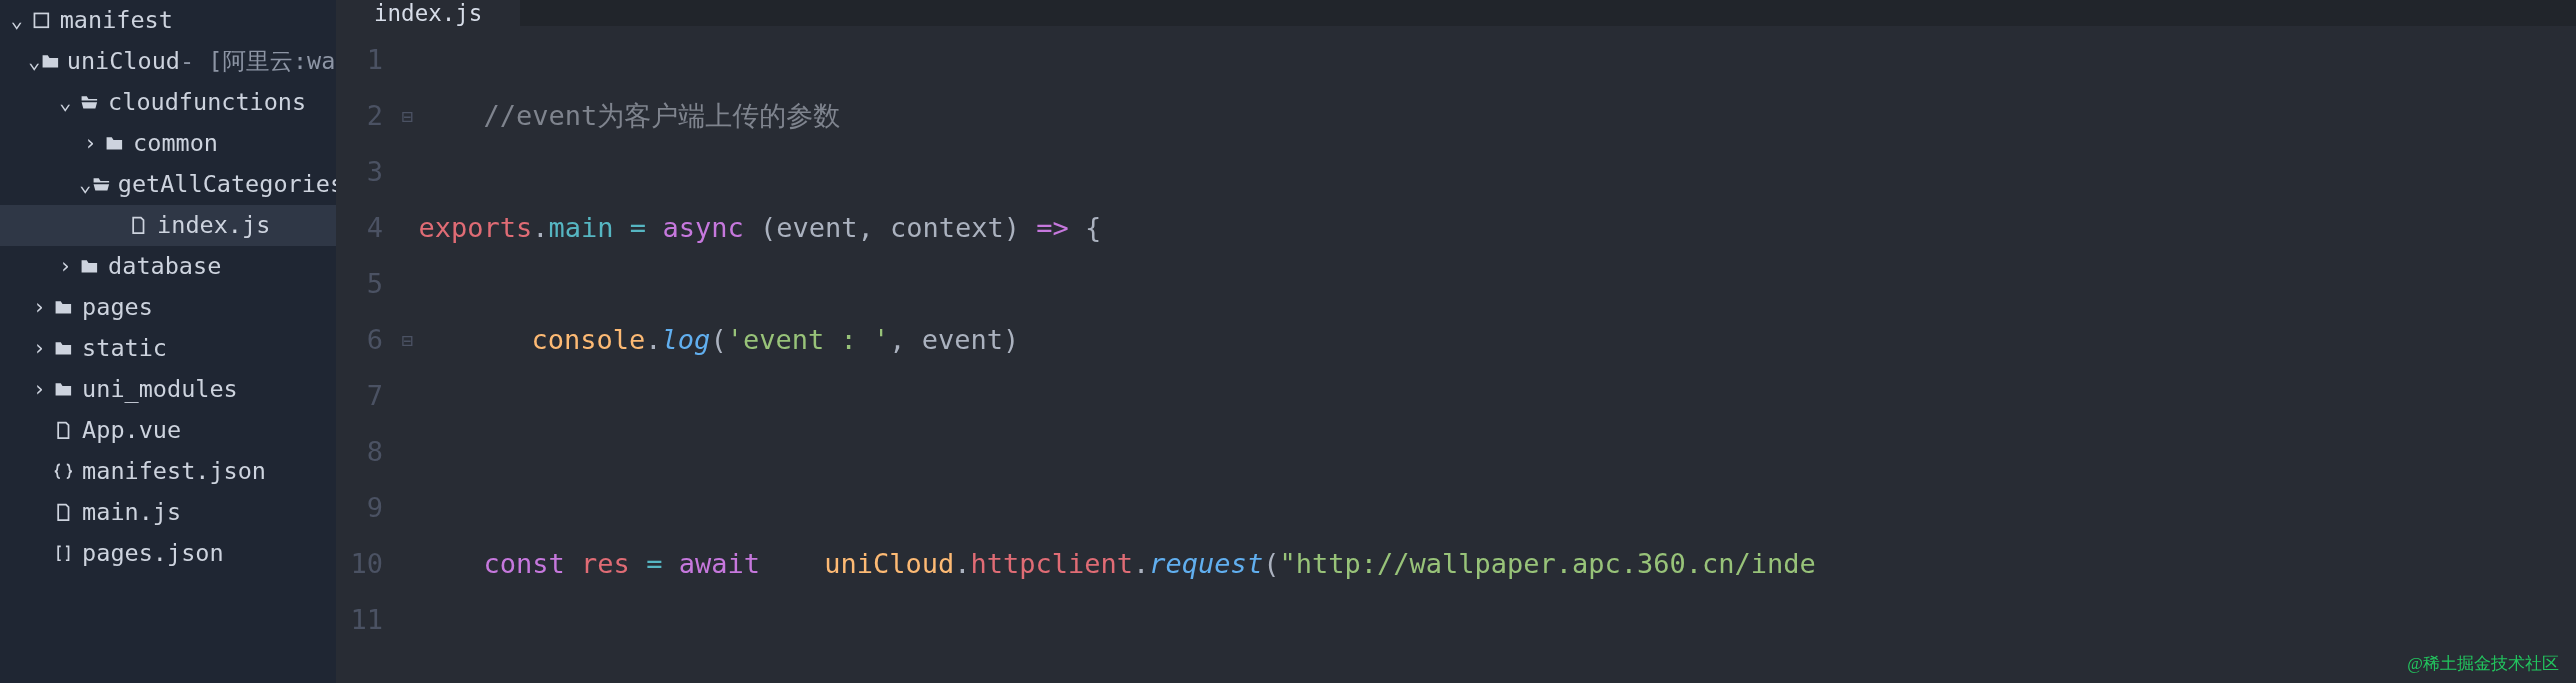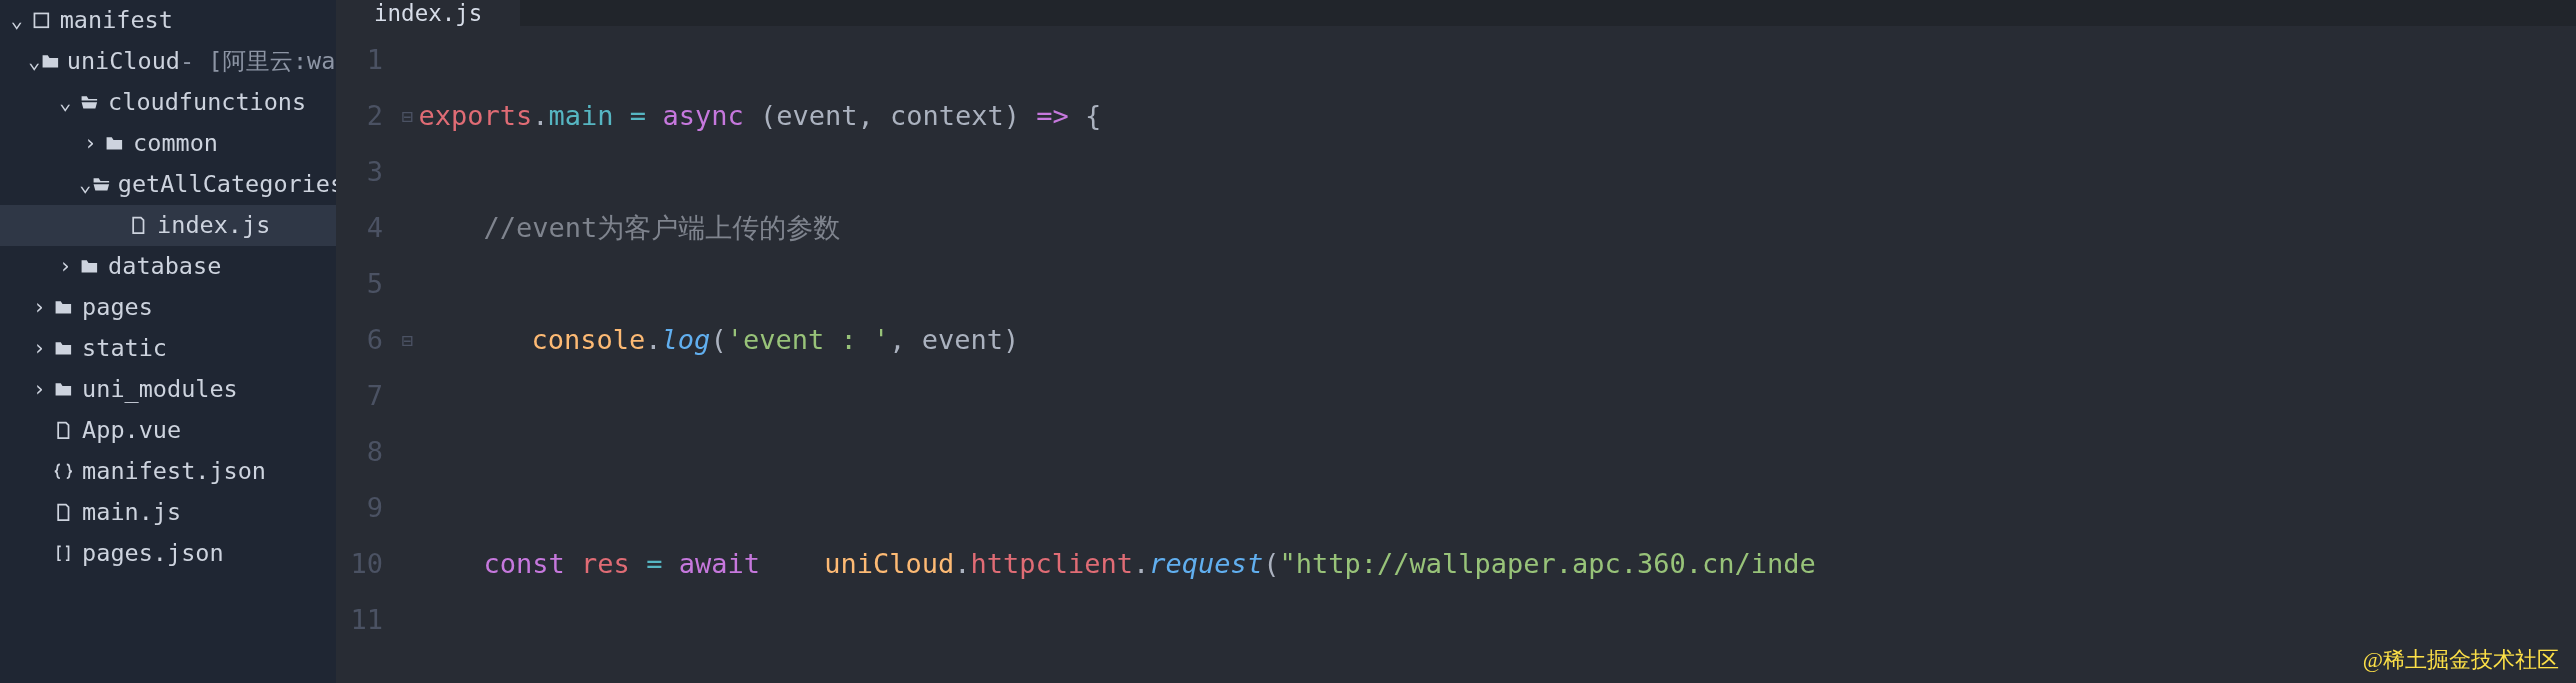--- a/index.html
+++ b/index.html
@@ -37,21 +37,21 @@
   .fn  { color:#56b6c2; }
   .fn2 { color:#61afef;font-style:italic; }
   .prop{ color:#e06c75; }
   .obj { color:#fdba74;margin-left:48px; }
   .var { color:#e06c75; }
   .var2{ color:#abb2bf; }
   .cm  { color:#7f848e; font-style:normal; }
   .op  { color:#56b6c2; }
   .punc{ color:#abb2bf; }
   .param{ color:#abb2bf; }
-  .watermark { position:absolute; right:17px; bottom:9.4px; color:#fde047; font-size:22px; font-family:"PingFang SC"; }
+  .watermark { position:absolute; right:17px; bottom:9.4px; color:#22c55e; font-size:17px; font-family:"PingFang SC"; }
 </style>
 </head>
 <body>
 
 <div class="app">
 
   <div class="sidebar">
 
     <div class="tree-row lvl0">
       <span class="chev">⌄</span>
@@ -224,22 +224,22 @@
         <div></div>
         <div></div>
         <div>⊟</div>
         <div></div>
         <div></div>
         <div></div>
         <div></div>
         <div></div>
       </div>
       <div class="code">
+<div class="line"><span class="punc">    </span><span class="cm">//event为客户端上传的参数</span></div>
 <div class="line"><span class="prop">exports</span><span class="punc">.</span><span class="fn">main</span><span class="punc"> </span><span class="op">=</span><span class="punc"> </span><span class="kw">async</span><span class="punc"> </span><span class="param">(event, context)</span><span class="punc"> </span><span class="kw">=&gt;</span><span class="punc"> {</span></div>
-<div class="line"><span class="punc">    </span><span class="cm">//event为客户端上传的参数</span></div>
 <div class="line"><span class="punc">    </span><span class="obj">console</span><span class="punc">.</span><span class="fn2">log</span><span class="punc">(</span><span class="str">'event : '</span><span class="punc">, </span><span class="var2">event</span><span class="punc">)</span></div>
 <div class="line"> </div>
 <div class="line"><span class="punc">    </span><span class="kw">const</span><span class="punc"> </span><span class="var">res</span><span class="punc"> </span><span class="op">=</span><span class="punc"> </span><span class="kw">await</span><span class="punc"> </span><span class="obj">uniCloud</span><span class="punc">.</span><span class="prop">httpclient</span><span class="punc">.</span><span class="fn2">request</span><span class="punc">(</span><span class="str">"http://wallpaper.apc.360.cn/inde</span></div>
 
 
 
 
 
       </div>
     </div>

